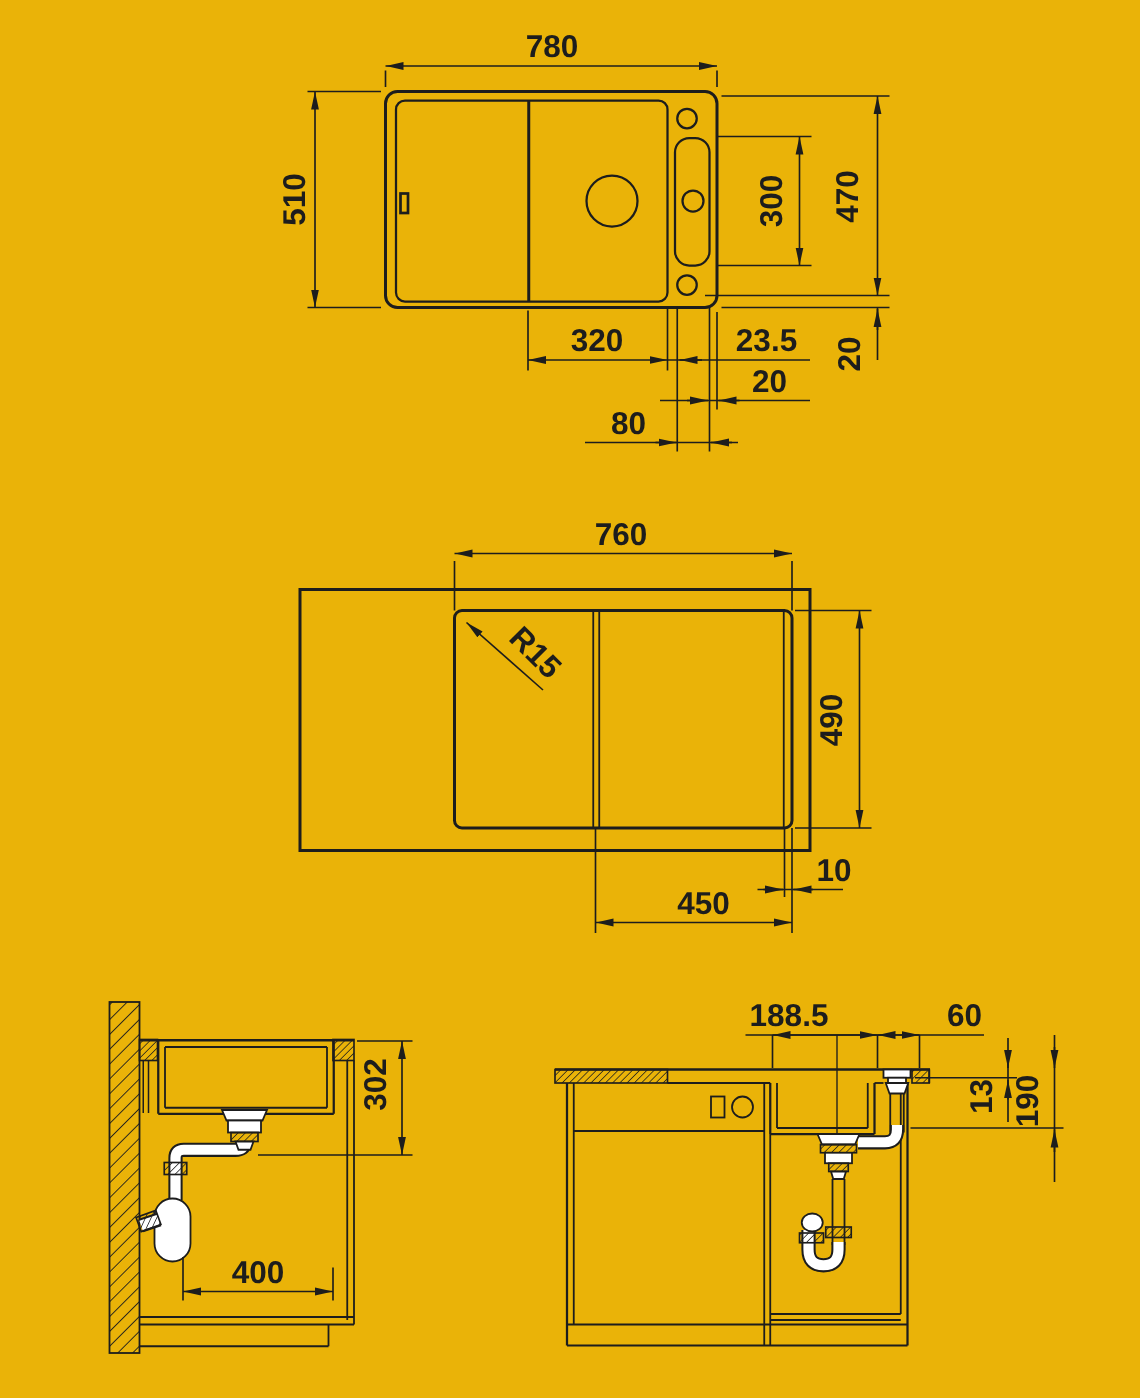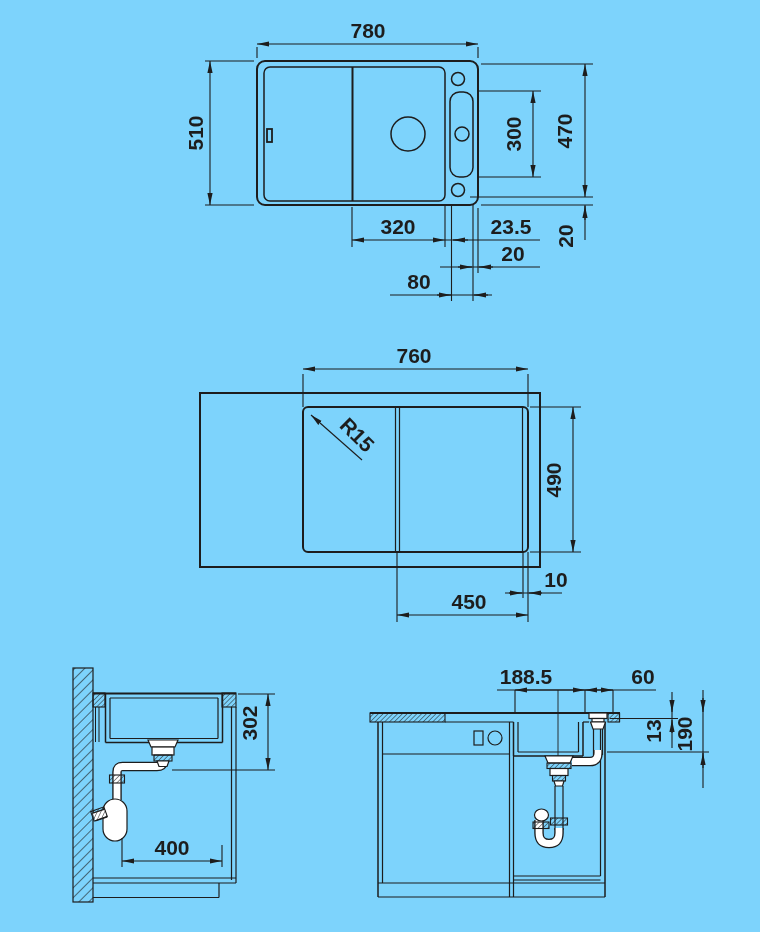--- a/index.html
+++ b/index.html
@@ -1,16 +1,16 @@
 <!DOCTYPE html>
 <html><head>
 <meta charset="utf-8">
 <style>
   html,body{margin:0;padding:0;background:#ffffff;}
-  #canvas{position:relative;width:760px;height:932px;background:#7dd3fc;overflow:hidden;
+  #canvas{position:relative;width:760px;height:932px;background:#eab308;overflow:hidden;
           font-family:"Liberation Sans",sans-serif;text-align:center;}
   svg{display:block;}
   text{font-family:"Liberation Sans","DejaVu Sans",sans-serif;font-weight:bold;font-size:21px;
        fill:#1d1d1d;text-anchor:middle;}
   .o2{stroke:#1d1d1d;stroke-width:2;fill:none;}
   .o18{stroke:#1d1d1d;stroke-width:1.8;fill:none;}
   .o14{stroke:#1d1d1d;stroke-width:1.5;fill:none;}
   .o12{stroke:#1d1d1d;stroke-width:1.2;fill:none;}
   .o10{stroke:#1d1d1d;stroke-width:1;fill:none;}
   .d{stroke:#1d1d1d;stroke-width:1.1;fill:none;}

